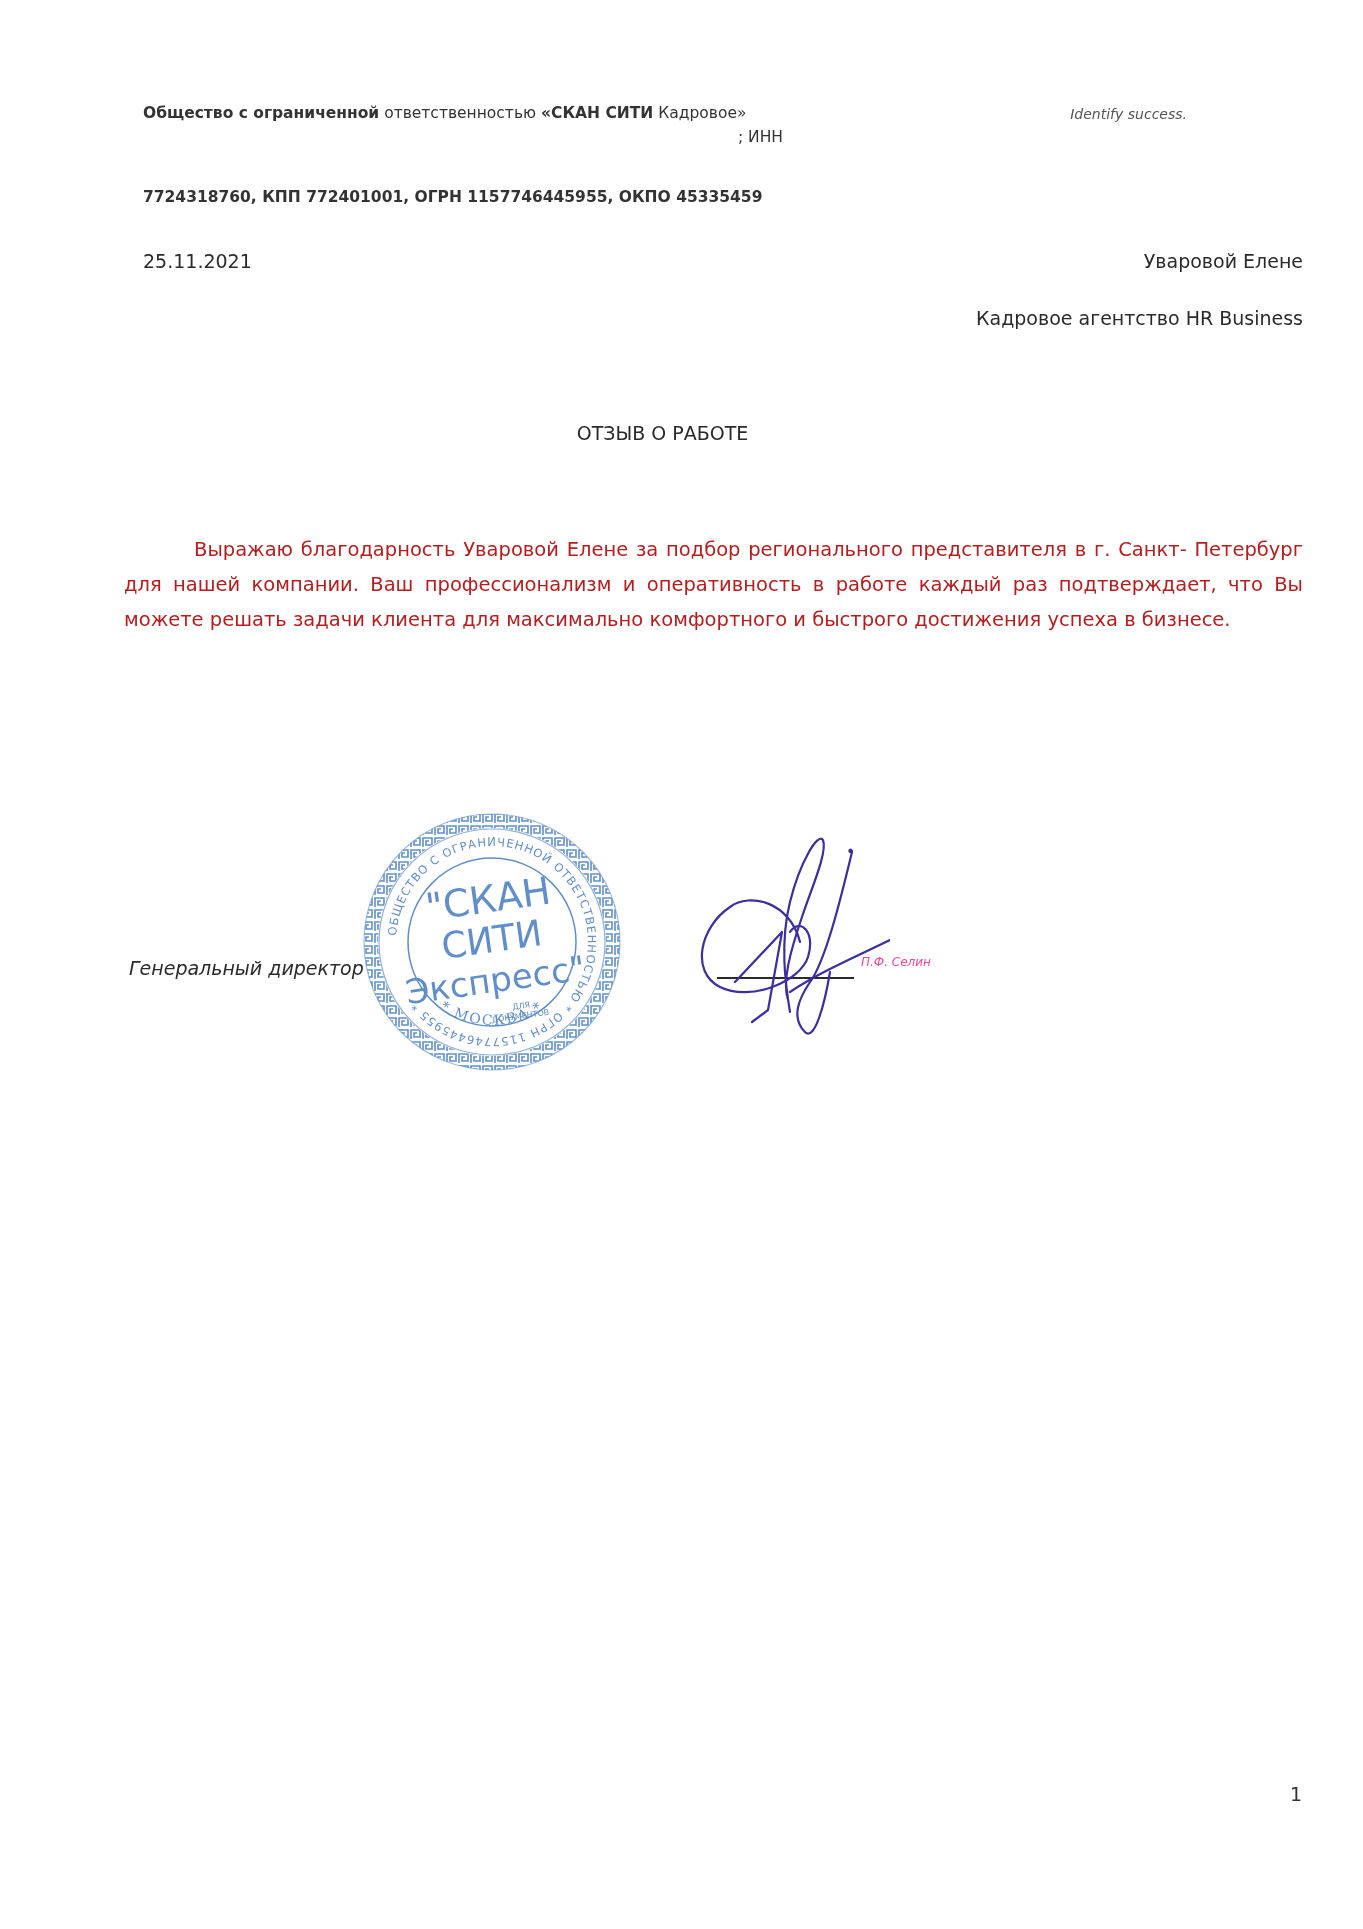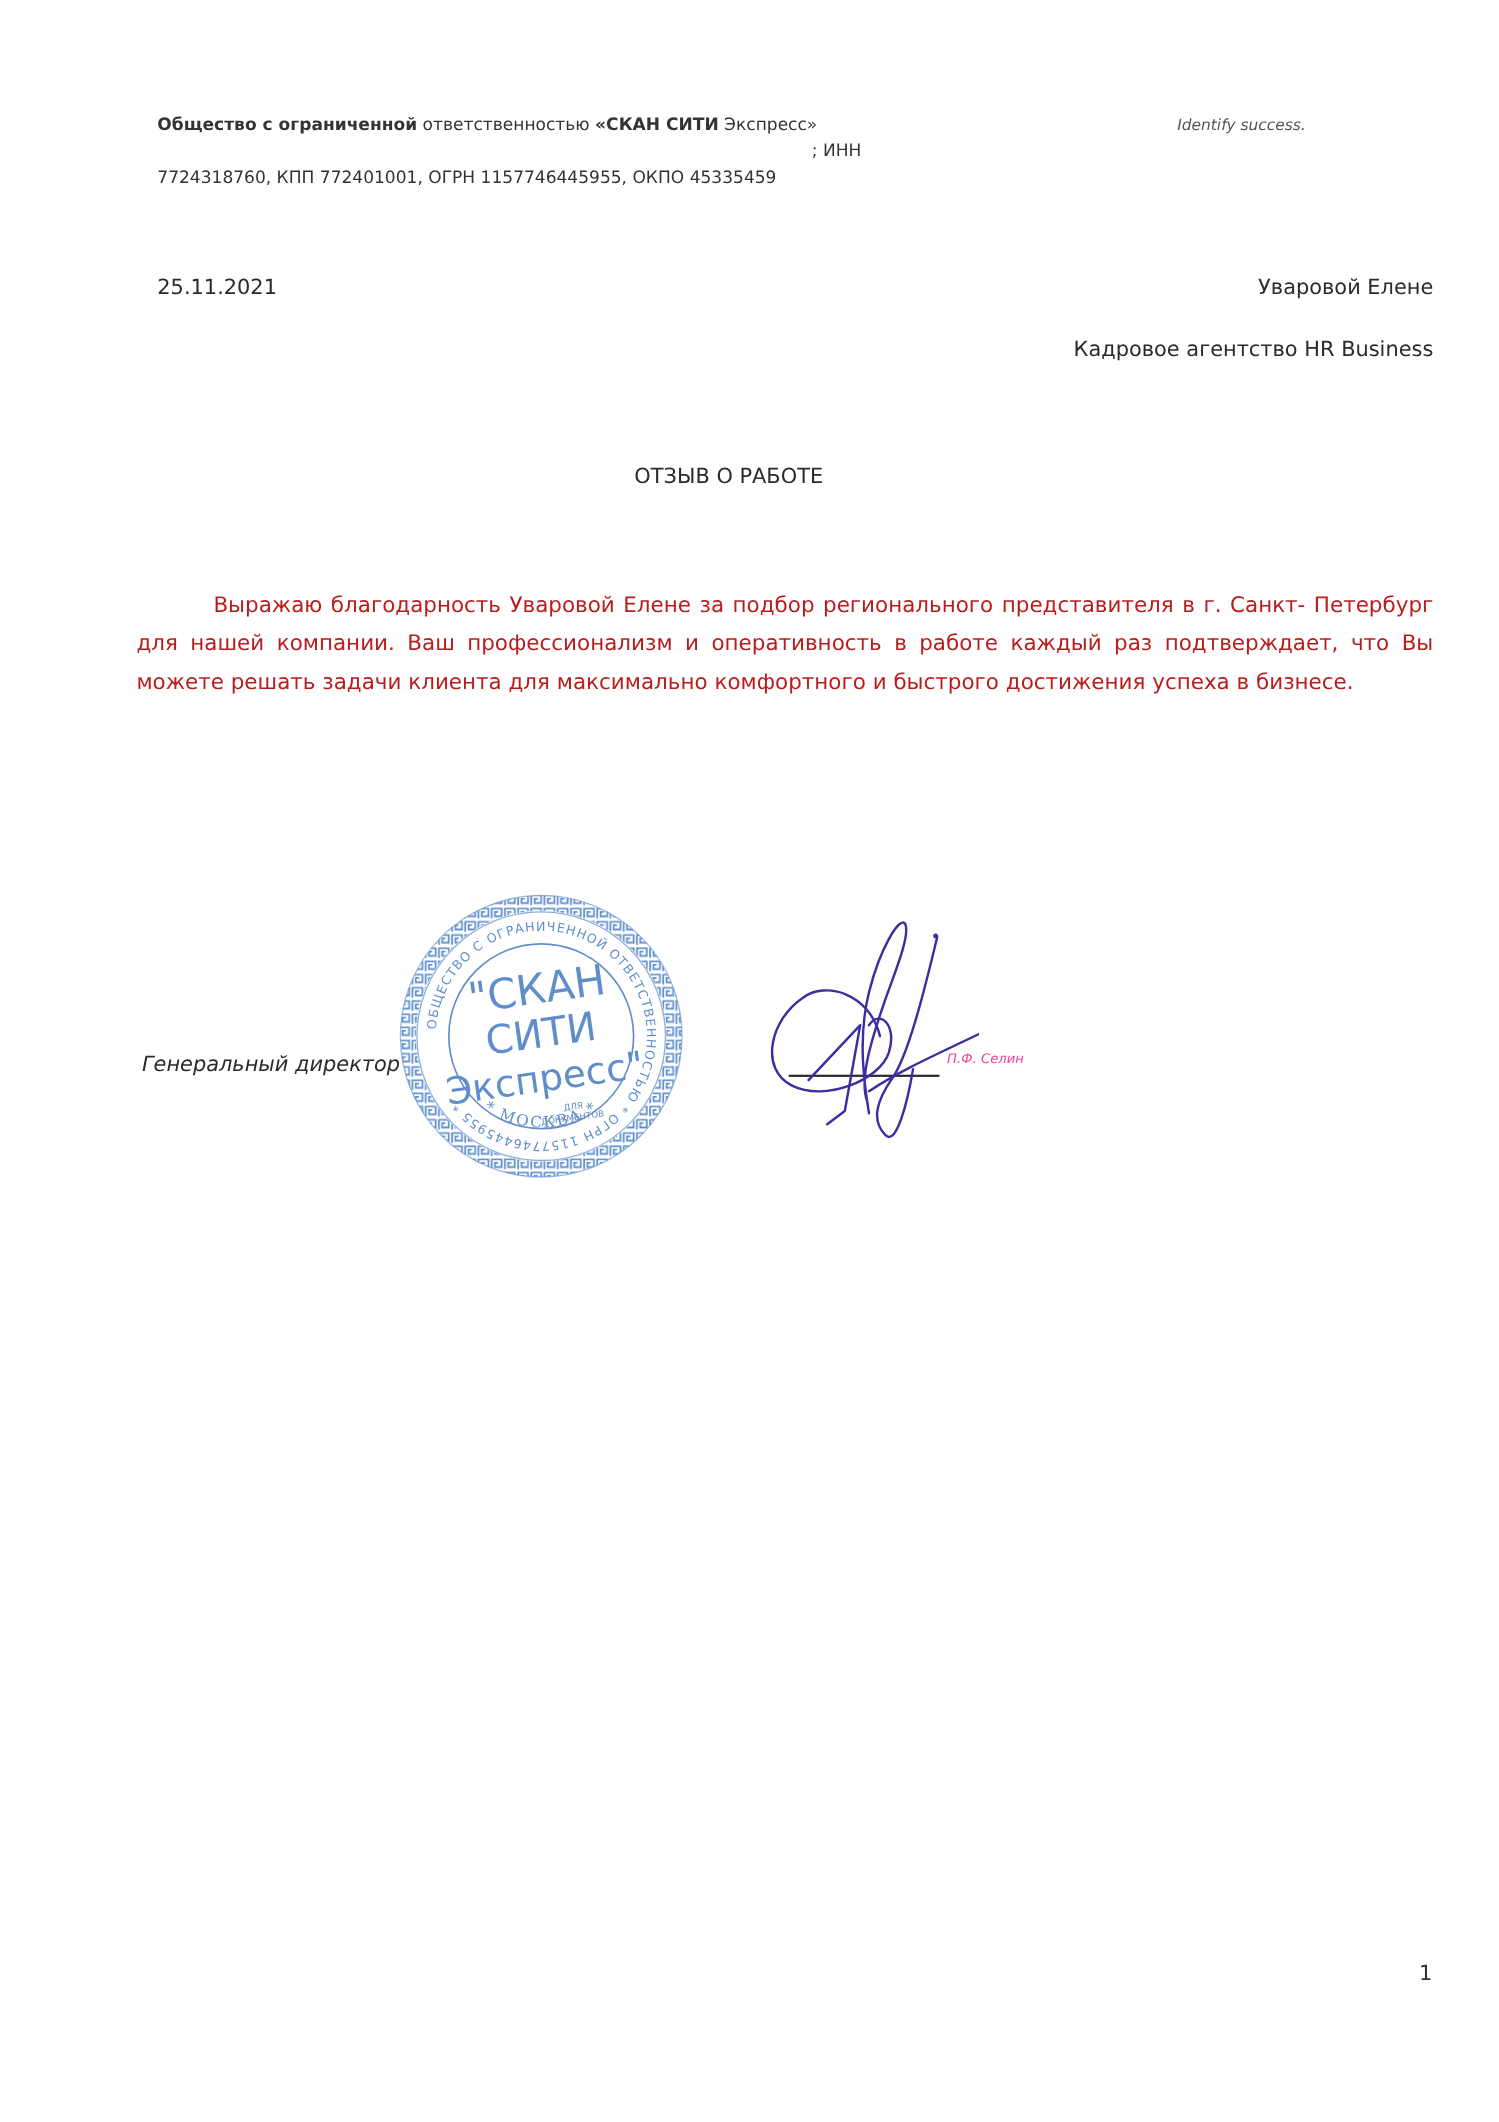--- a/index.html
+++ b/index.html
@@ -21,21 +21,21 @@
     .company-info {
       left: 143px;
       top: 101px;
       width: 640px;
       font-size: 15.5px;
       line-height: 24px;
       color: #333333;
     }
     .company-info .line1 { white-space: nowrap; }
     .company-info .line2 { text-align: right; font-weight: normal; }
-    .company-info .line3 { font-weight: normal; white-space: nowrap; }
+    .company-info .line3 { font-weight: bold; white-space: nowrap; margin-top: 36px; }
     .bold { font-weight: bold; }
 
     
     .logo {
       left: 965px;
       top: 108px;
       width: 230px;
       text-align: right;
     }
     .logo-name {
@@ -143,21 +143,21 @@
       top: 1783px;
       font-size: 19px;
       color: #333333;
     }
   </style>
 </head>
 <body>
 
 <div class="abs company-info">
   <div class="line1">
-    <span class="bold">Общество с ограниченной</span><span> ответственностью </span><span class="bold">«СКАН СИТИ</span><span> Экспресс»</span>
+    <span class="bold">Общество с ограниченной</span><span> ответственностью </span><span class="bold">«СКАН СИТИ</span><span> Кадровое»</span>
   </div>
   <div class="line2">; ИНН</div>
   <div class="line3">7724318760, КПП 772401001, ОГРН 1157746445955, ОКПО 45335459</div>
 </div>
 
 <div class="abs logo">
   <span class="logo-tagline">Identify success.</span>
 </div>
 
 <div class="abs date">25.11.2021</div>

